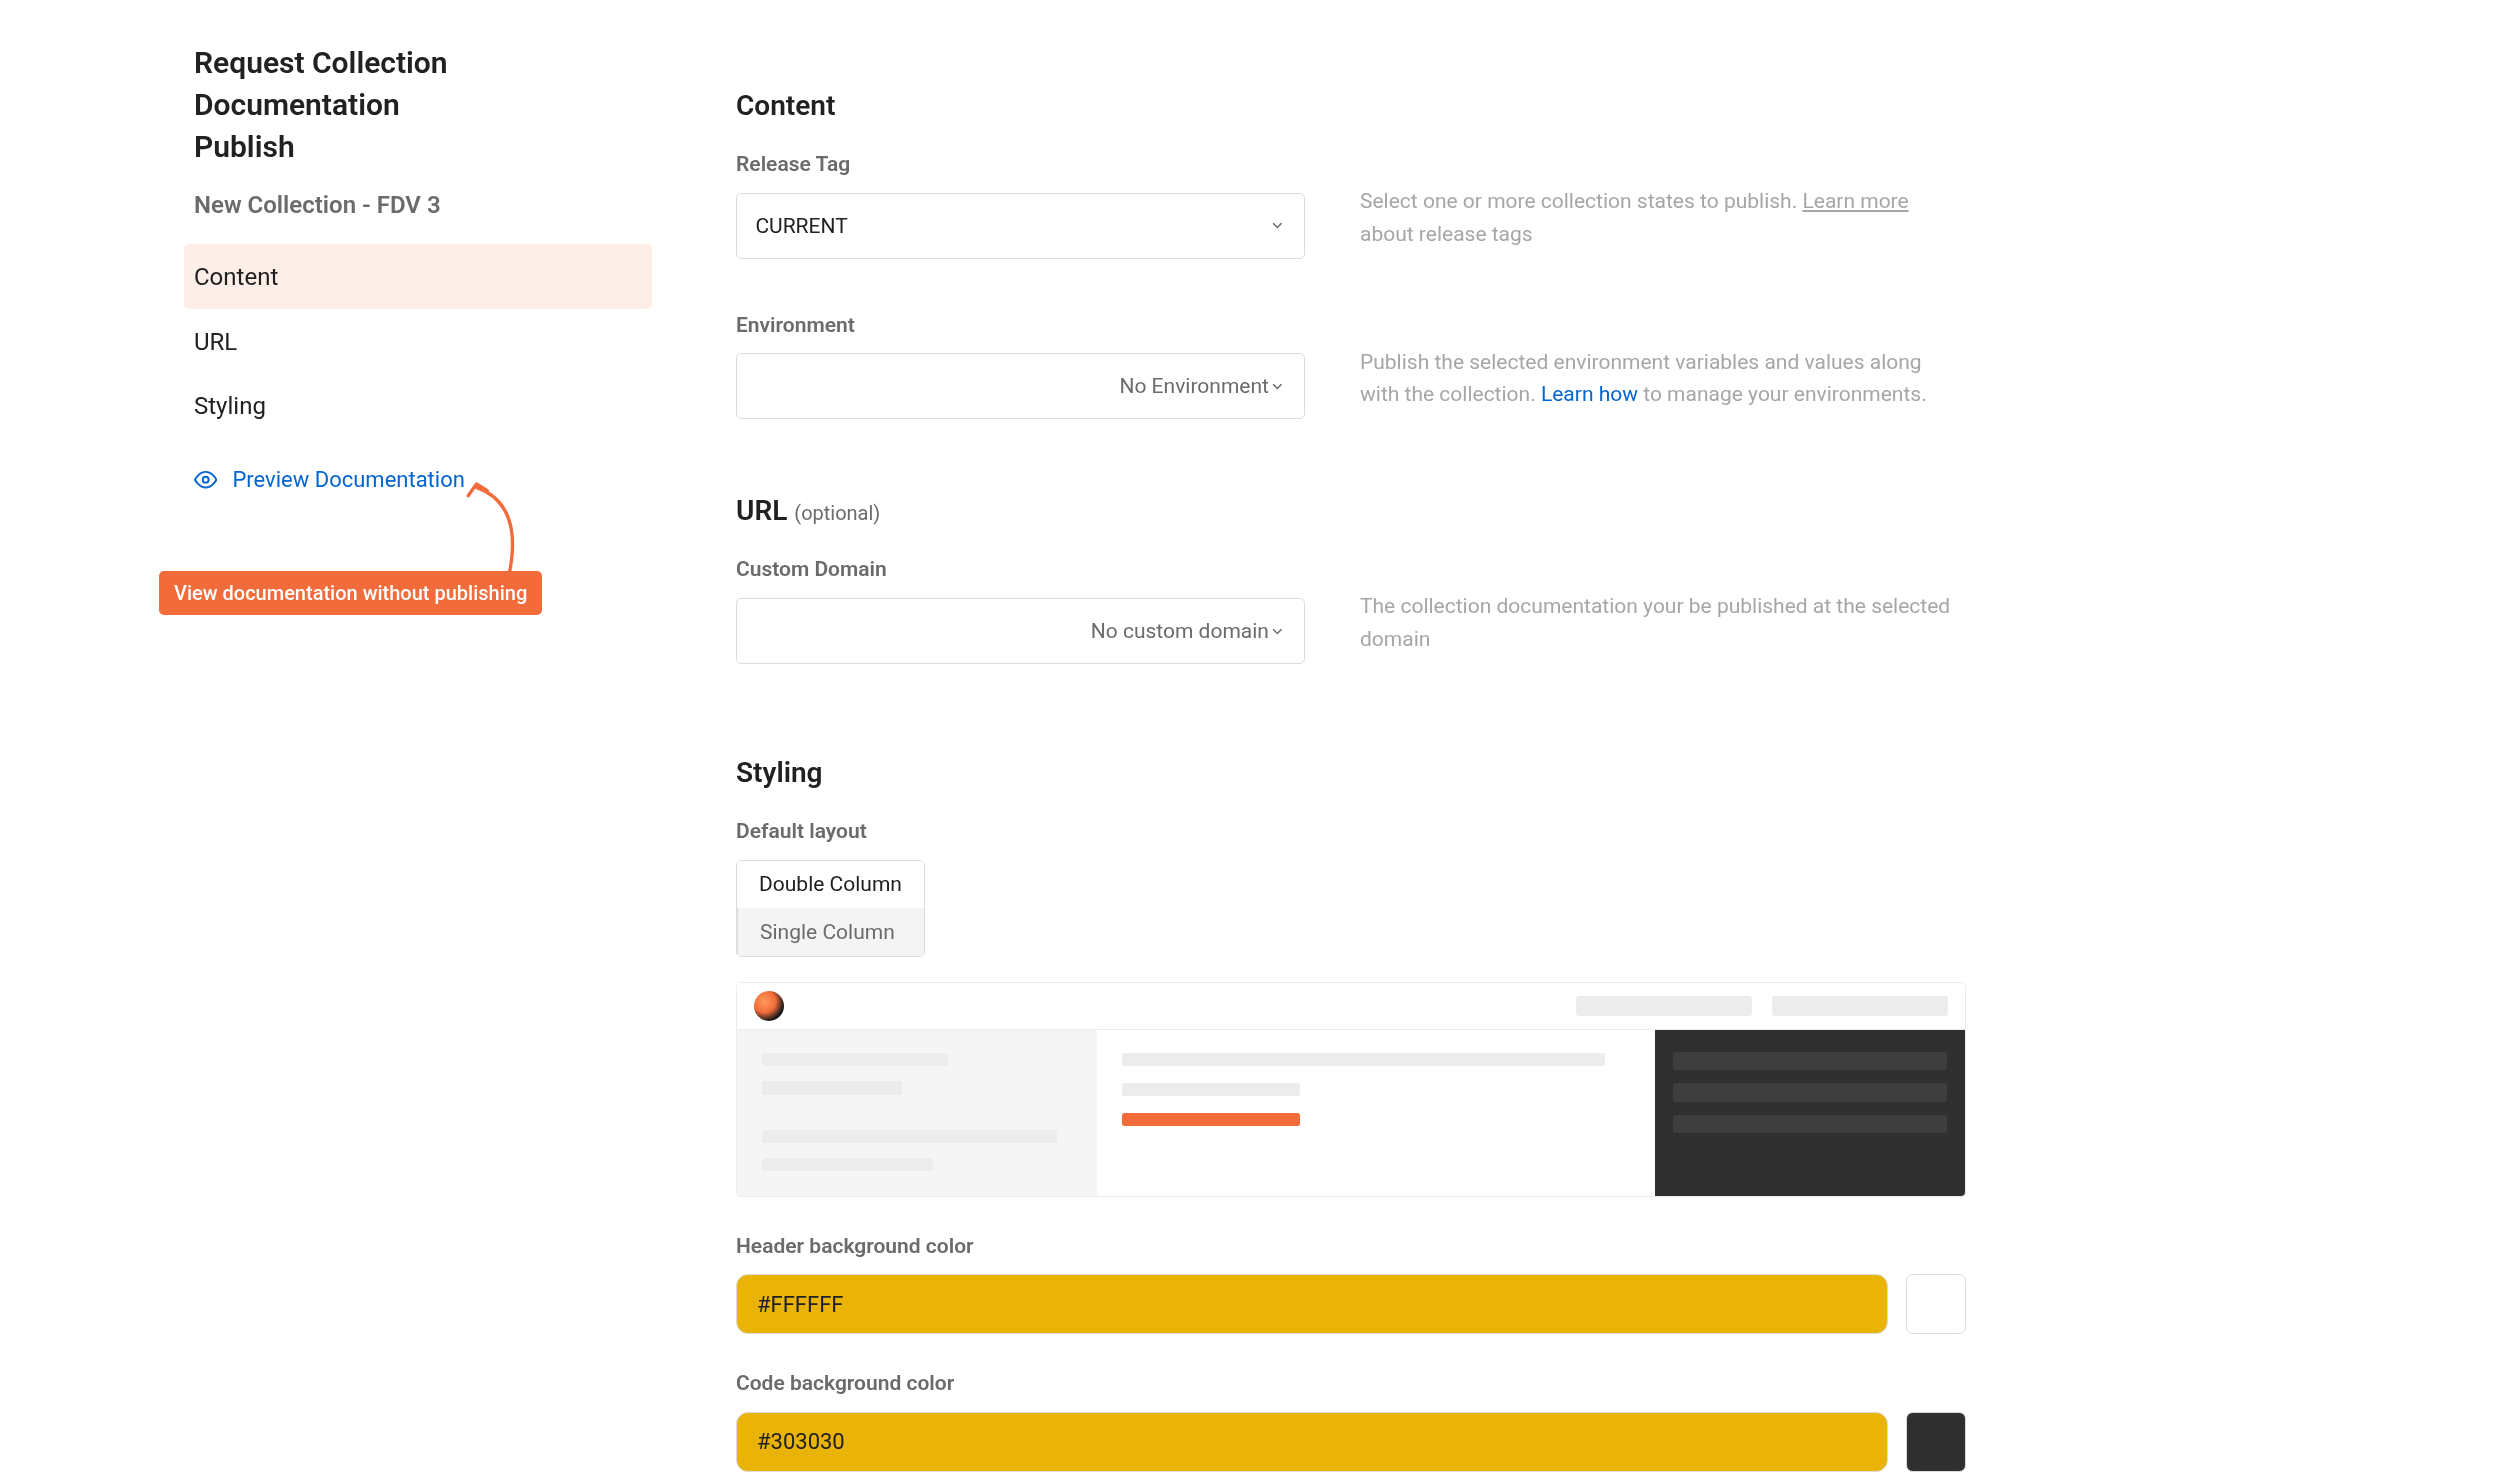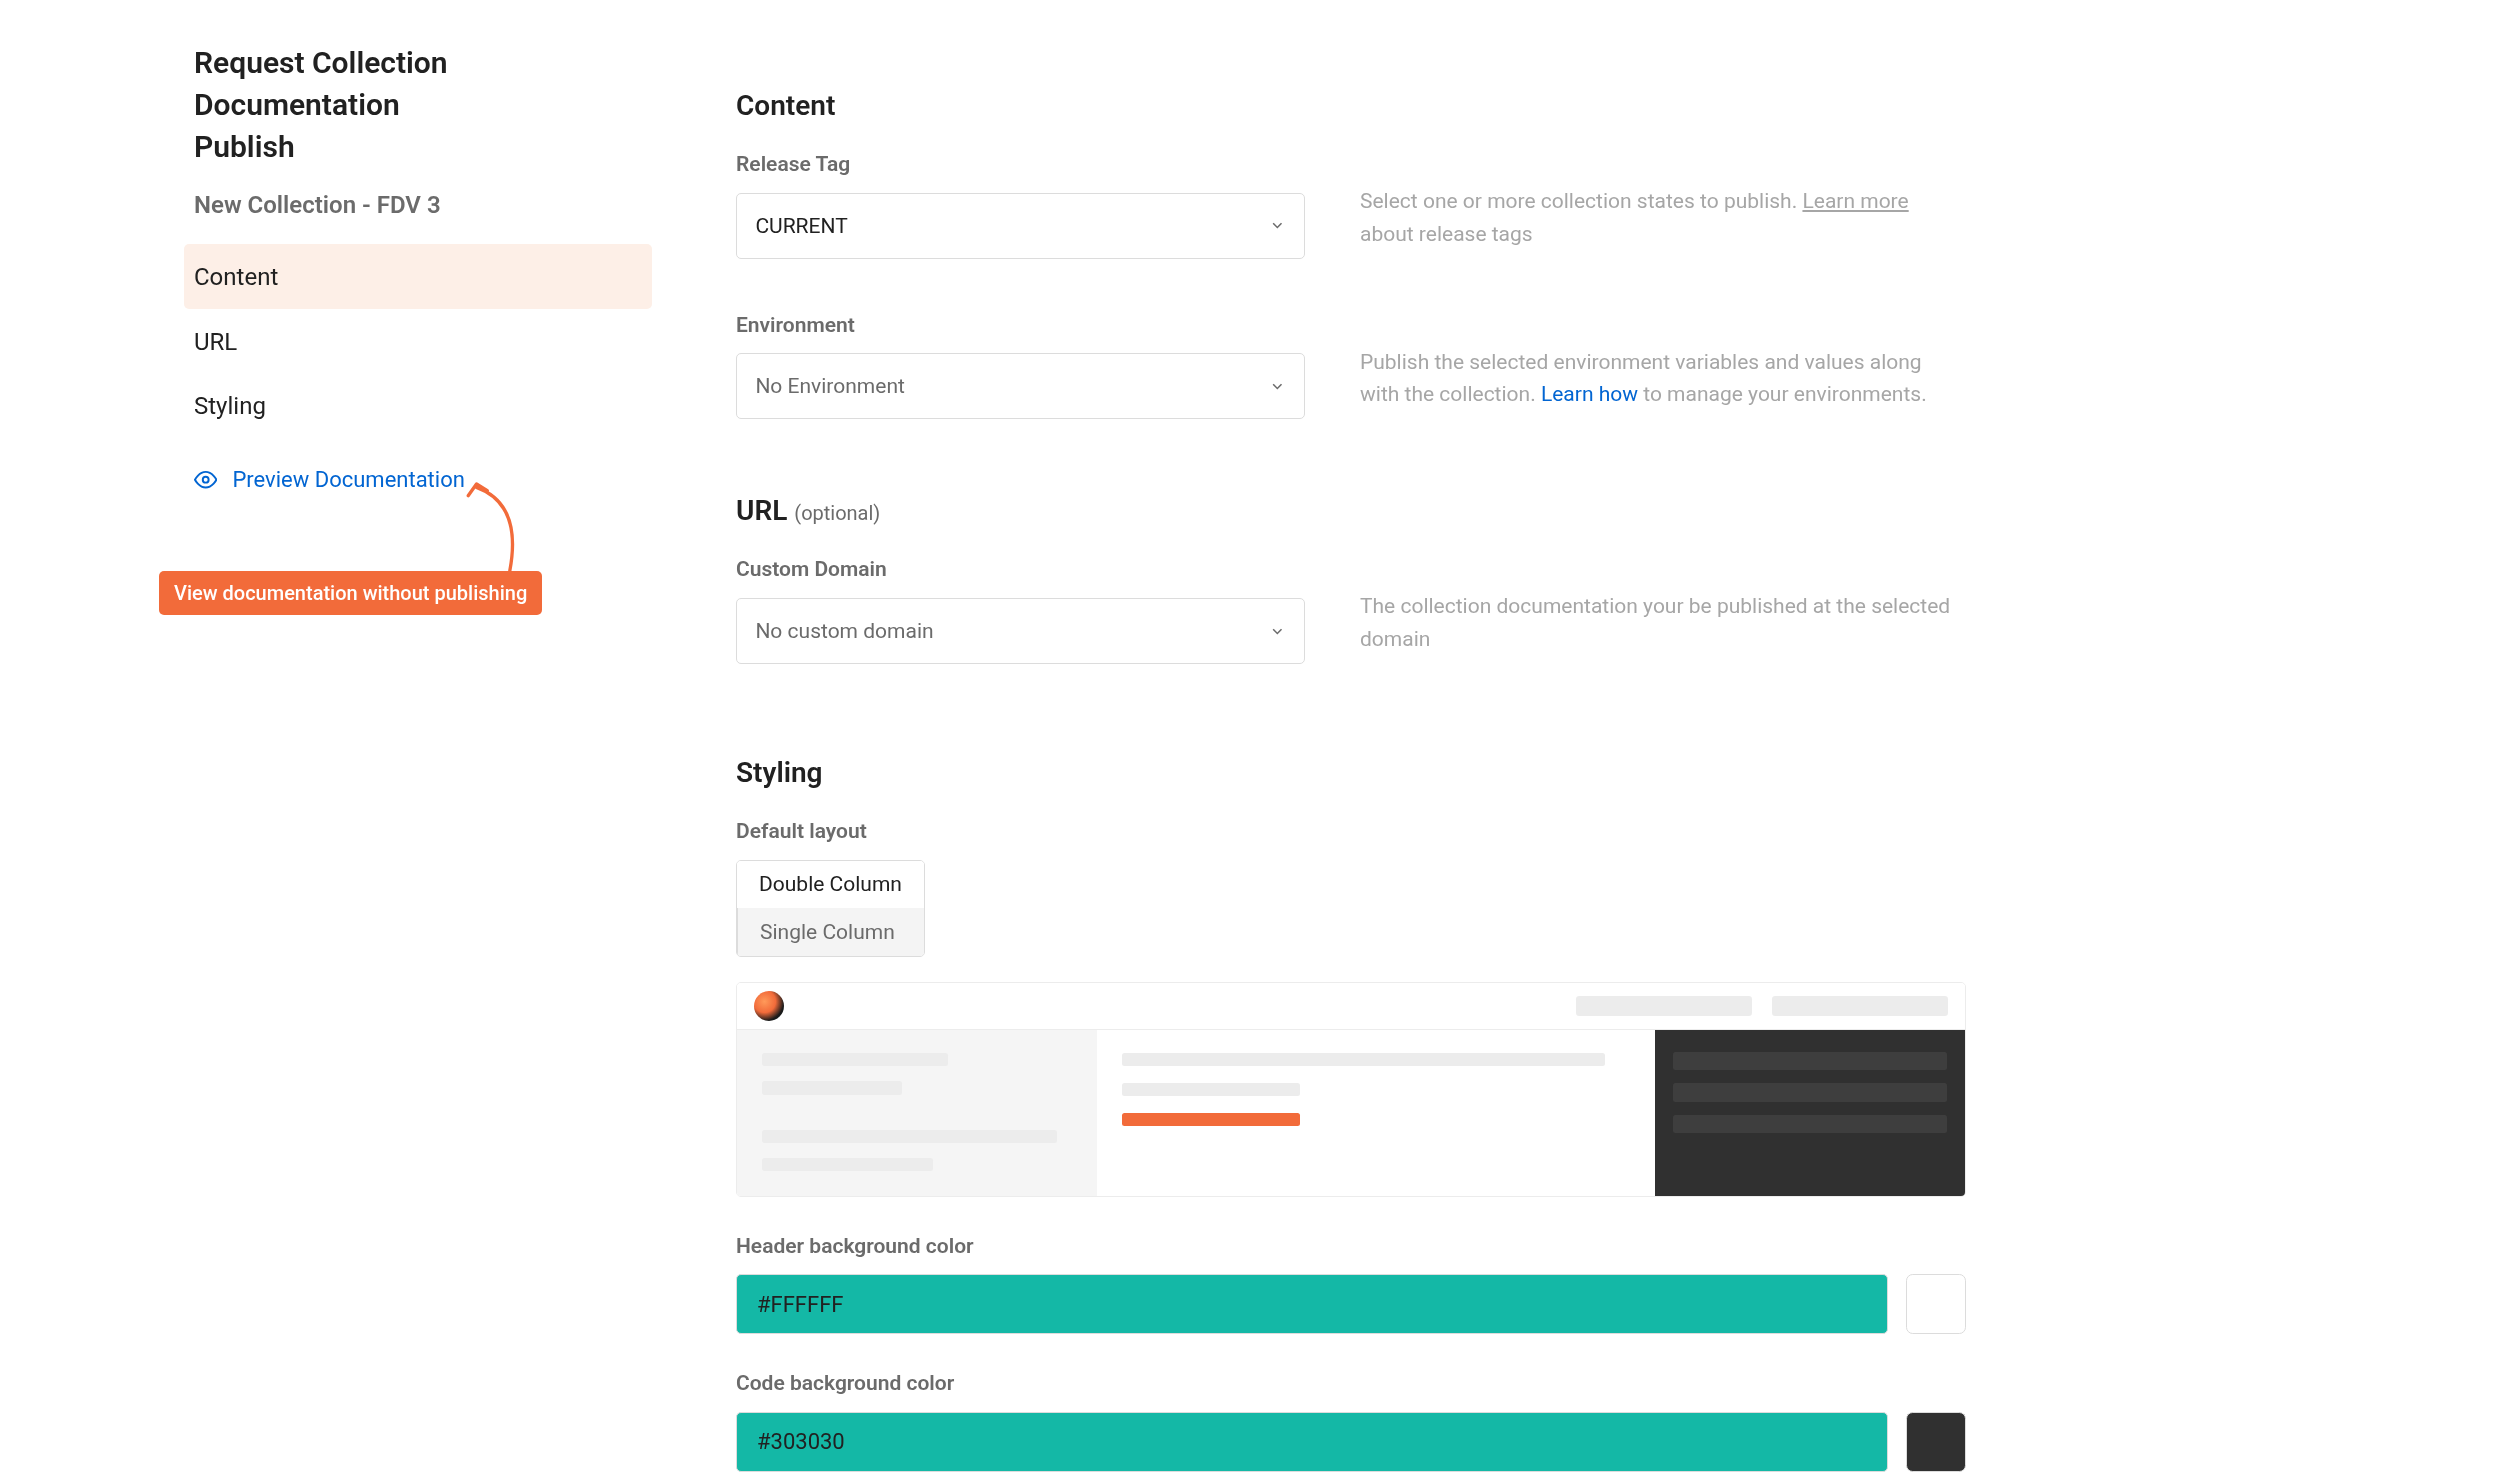--- a/index.html
+++ b/index.html
@@ -134,21 +134,21 @@
     border-radius: 5px;
     background: #ffffff;
     display: flex;
     align-items: center;
     justify-content: space-between;
     padding: 0 18.4px;
     font-size: 21px;
     color: #212121;
     cursor: pointer;
   }
-  .select.placeholder { color: #6b6b6b; }
+  .select.placeholder { color: #6b6b6b; justify-content: flex-end; }
   .chevron {
     width: 16.7px;
     height: 16.7px;
     stroke: #6b6b6b;
     fill: none;
     stroke-width: 2.2;
   }
   .help-col {
     flex: 1;
     font-size: 21px;
@@ -216,22 +216,22 @@
   .color-field-row {
     display: flex;
     align-items: center;
     gap: 18.4px;
     margin-bottom: 37px;
   }
   .color-input {
     flex: 1;
     height: 60px;
     border: 0.8px solid #dcdcdc;
-    border-radius: 5px;
-    background: #14b8a6;
+    border-radius: 12px;
+    background: #eab308;
     display: flex;
     align-items: center;
     padding: 0 20px;
     font-size: 22px;
     color: #212121;
   }
   .swatch {
     width: 60px;
     height: 60px;
     border-radius: 6.7px;

